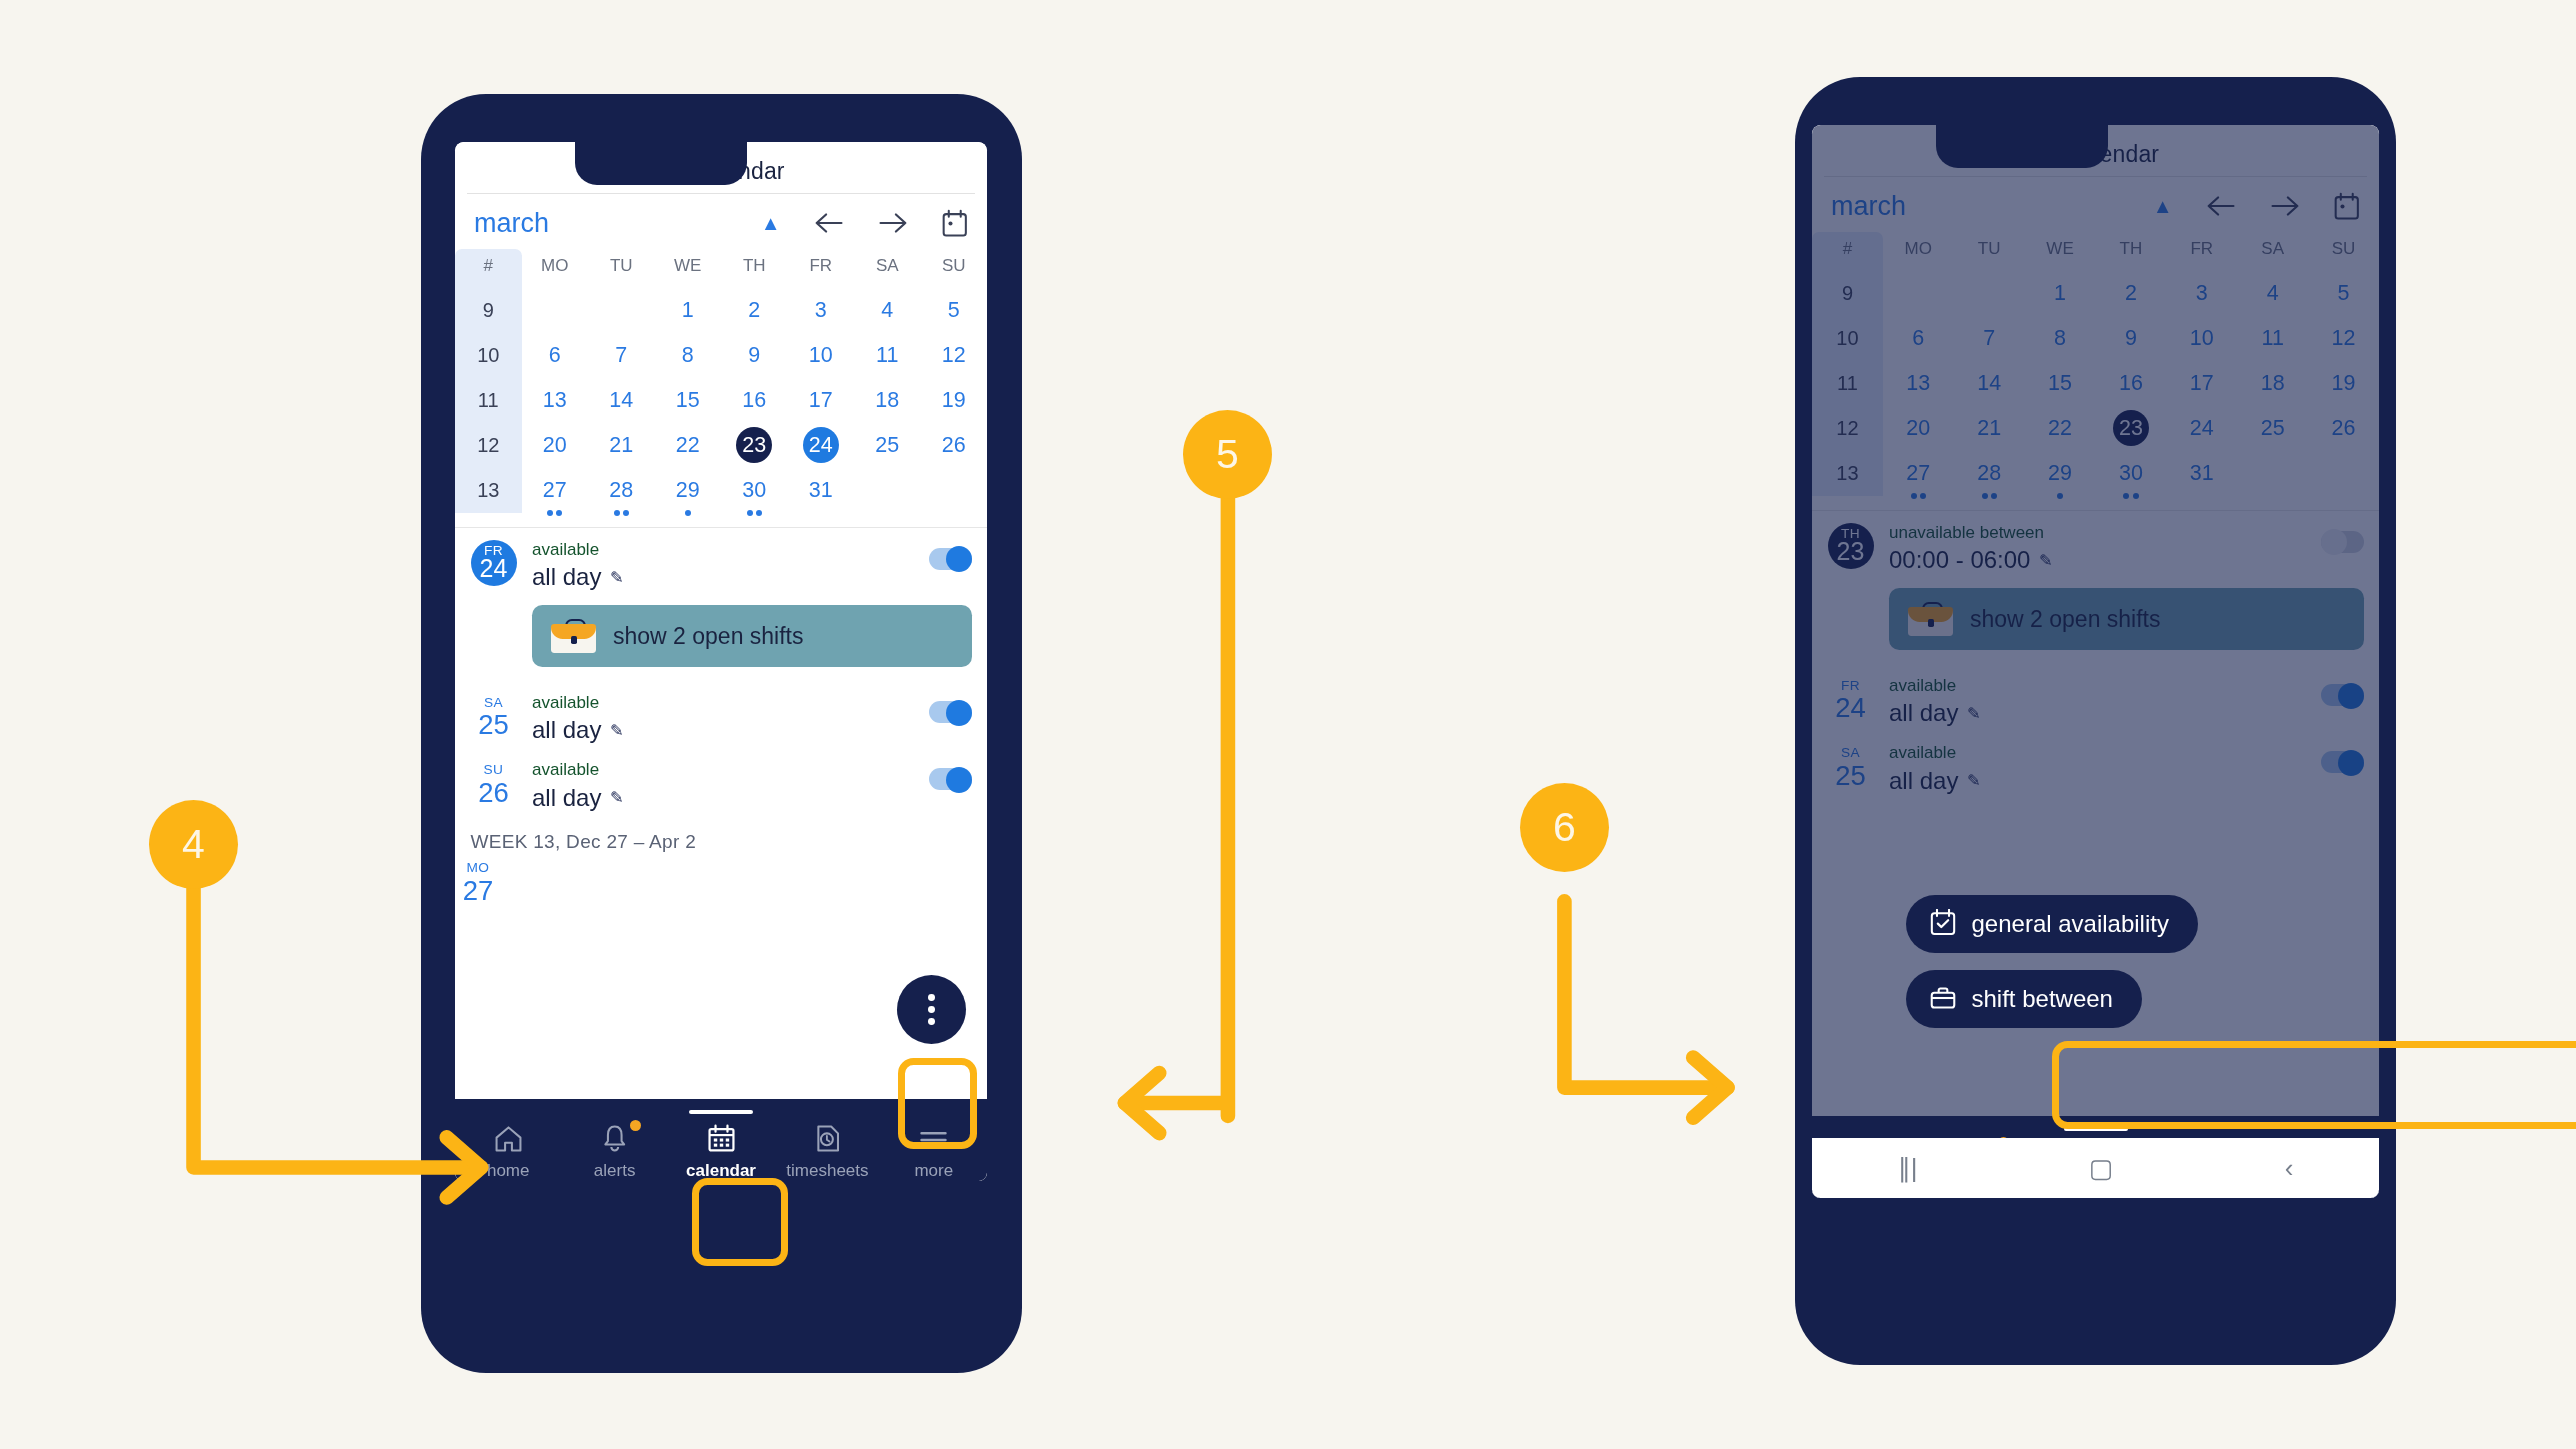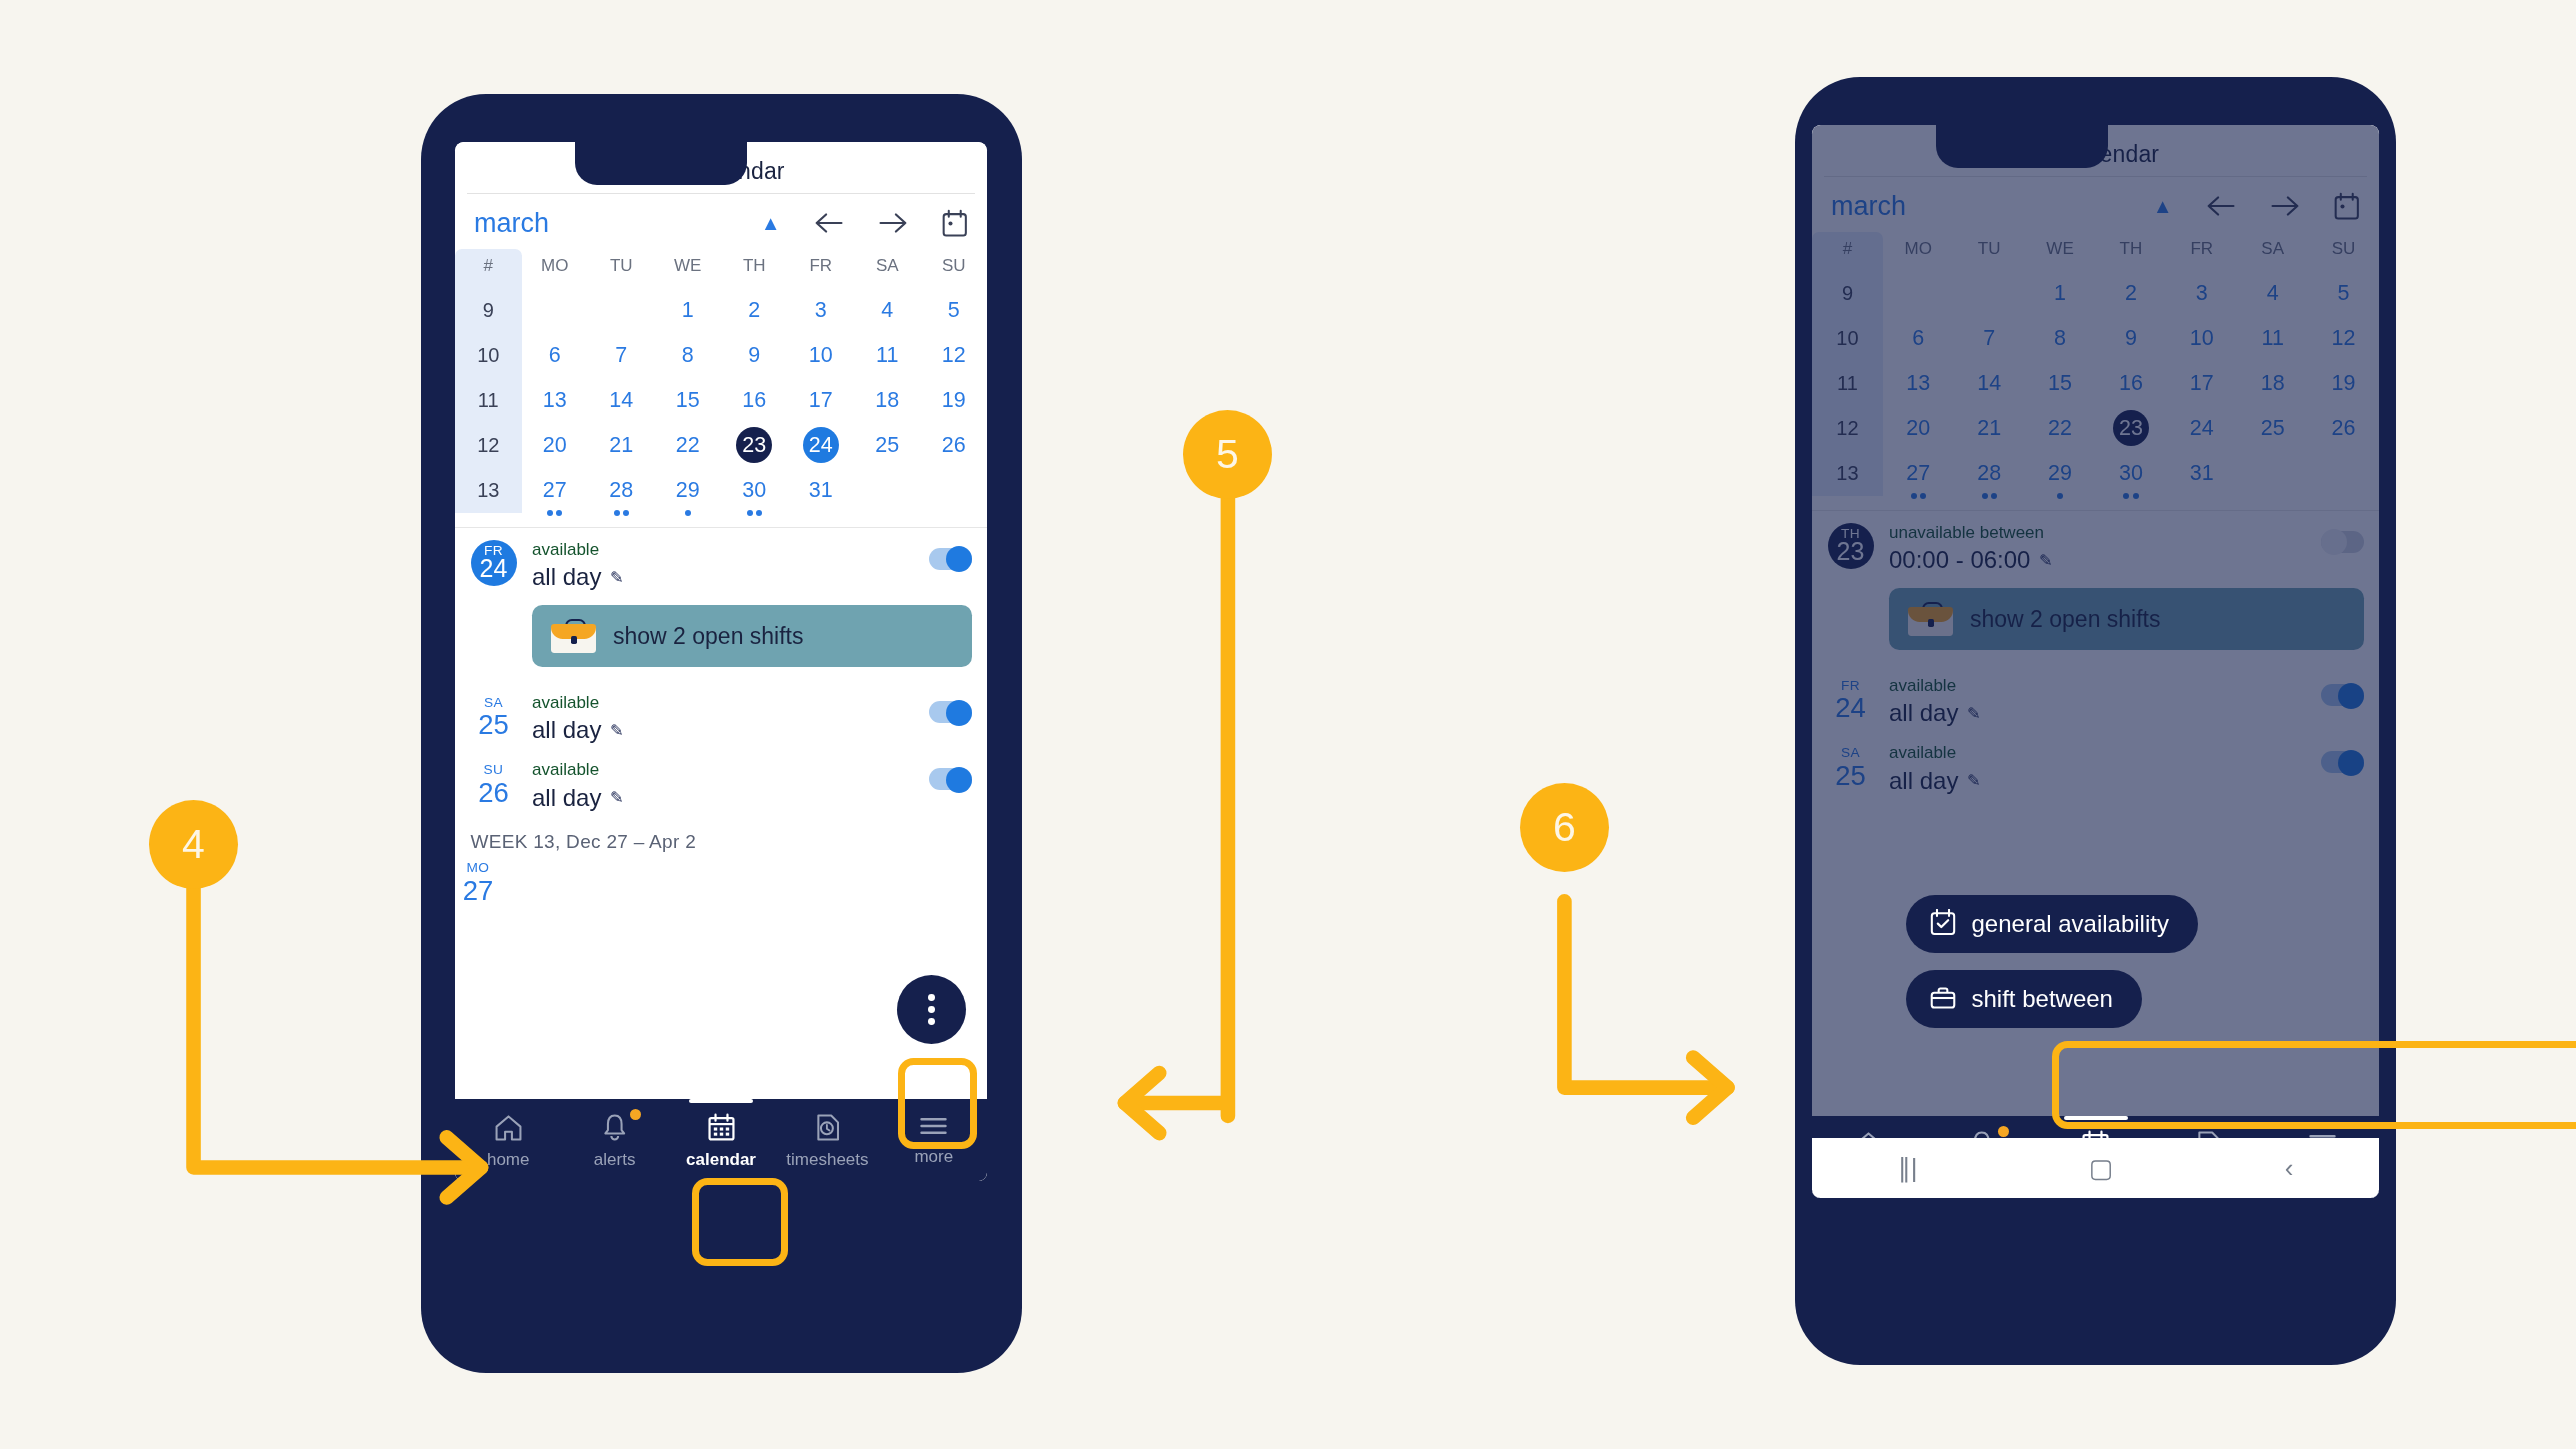--- a/index.html
+++ b/index.html
@@ -71,21 +71,21 @@
 
   .weeklbl{font-size:19px;color:#5a6275;padding:15.5px 15.5px 5.2px 15.5px;letter-spacing:0.3px;}
   .assigned{margin-left:62px;background:#1f7ae0;border-radius:8.6px 0 0 8.6px;height:50px;display:flex;align-items:center;padding-left:20.6px;}
   .assigned span{font-size:20px;color:#fff;}
   .assignedrow{display:flex;align-items:center;}
 
   .fab{position:absolute;width:69px;height:69px;border-radius:50%;background:#15204d;display:flex;flex-direction:column;align-items:center;justify-content:center;gap:5.2px;z-index:25;}
   .fab i{display:block;width:6.9px;height:6.9px;border-radius:50%;background:#fff;}
 
   
-  .bnav{position:absolute;left:0;right:0;bottom:0;height:82px;background:#15204d;display:flex;align-items:flex-start;z-index:30;}
+  .bnav{position:absolute;left:0;right:0;bottom:0;height:82px;background:#15204d;display:flex;align-items:flex-end;z-index:30;}
   .bitem{flex:1;display:flex;flex-direction:column;align-items:center;padding-top:13.7px;position:relative;}
   .bitem .lbl{font-size:17px;color:#9aa2b8;margin-top:5.2px;}
   .bitem.active .lbl{color:#fff;font-weight:bold;}
   .bitem .topline{position:absolute;top:0;left:50%;transform:translateX(-50%);width:64px;height:4.3px;background:#fff;border-radius:2.6px;}
   .dotbadge{position:absolute;width:11px;height:11px;border-radius:50%;background:#f5a623;top:10.3px;left:calc(50% + 15.5px);}
 
   
   .anav{position:absolute;left:0;right:0;bottom:0;height:60px;background:#fff;display:flex;align-items:center;justify-content:space-around;z-index:35;}
   .anav span{color:#777f8c;font-size:26px;}
 

